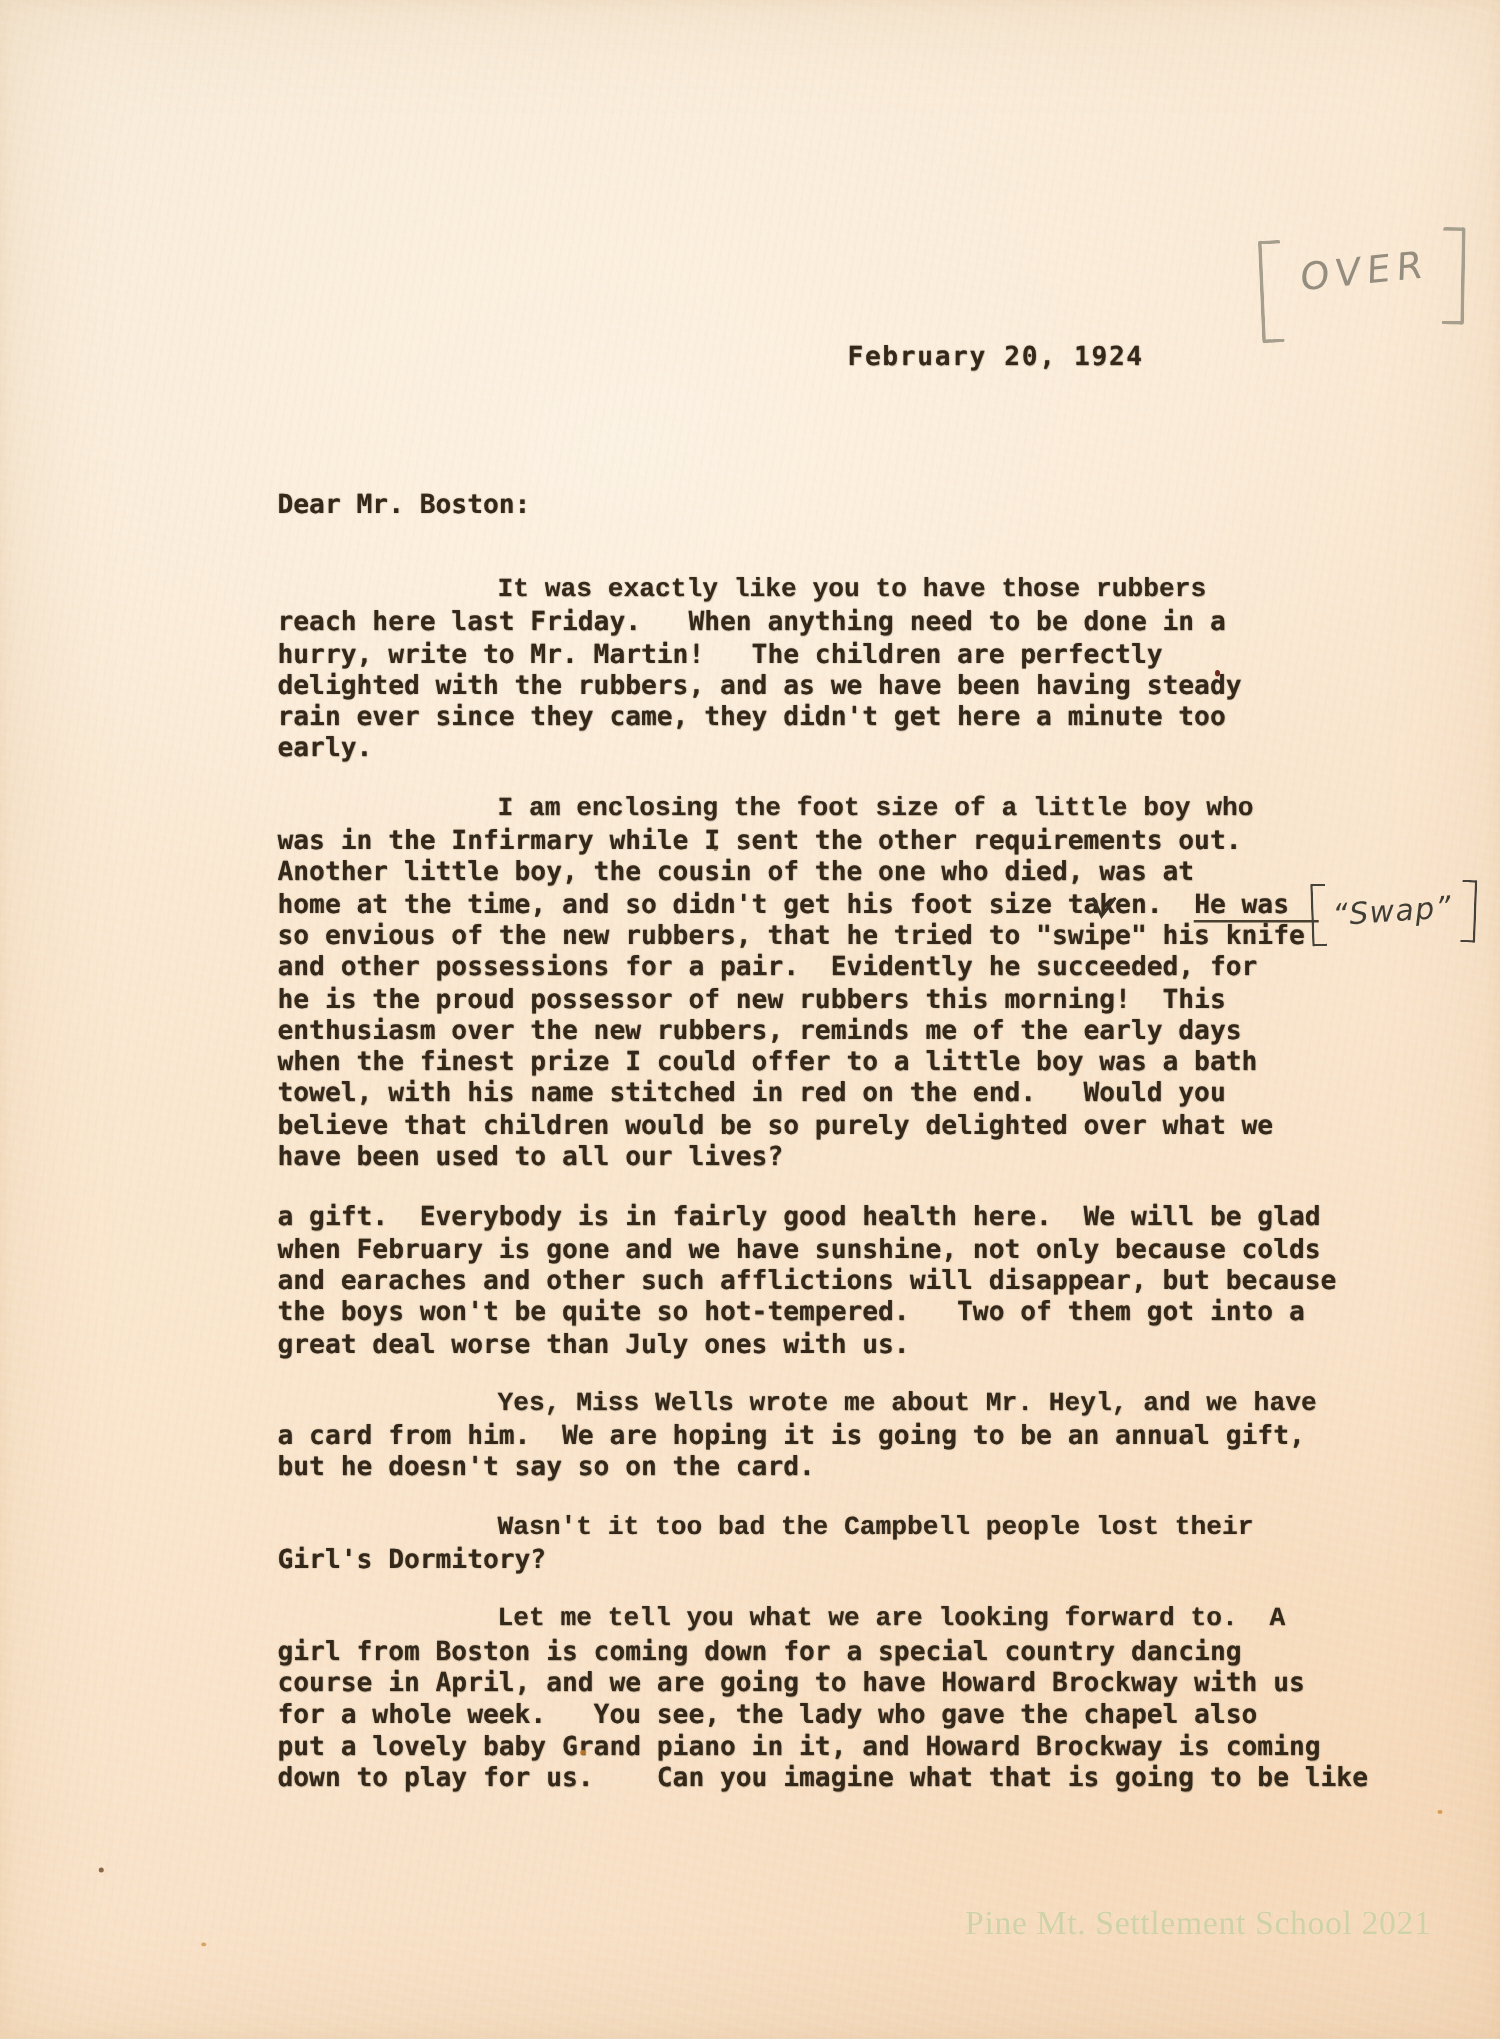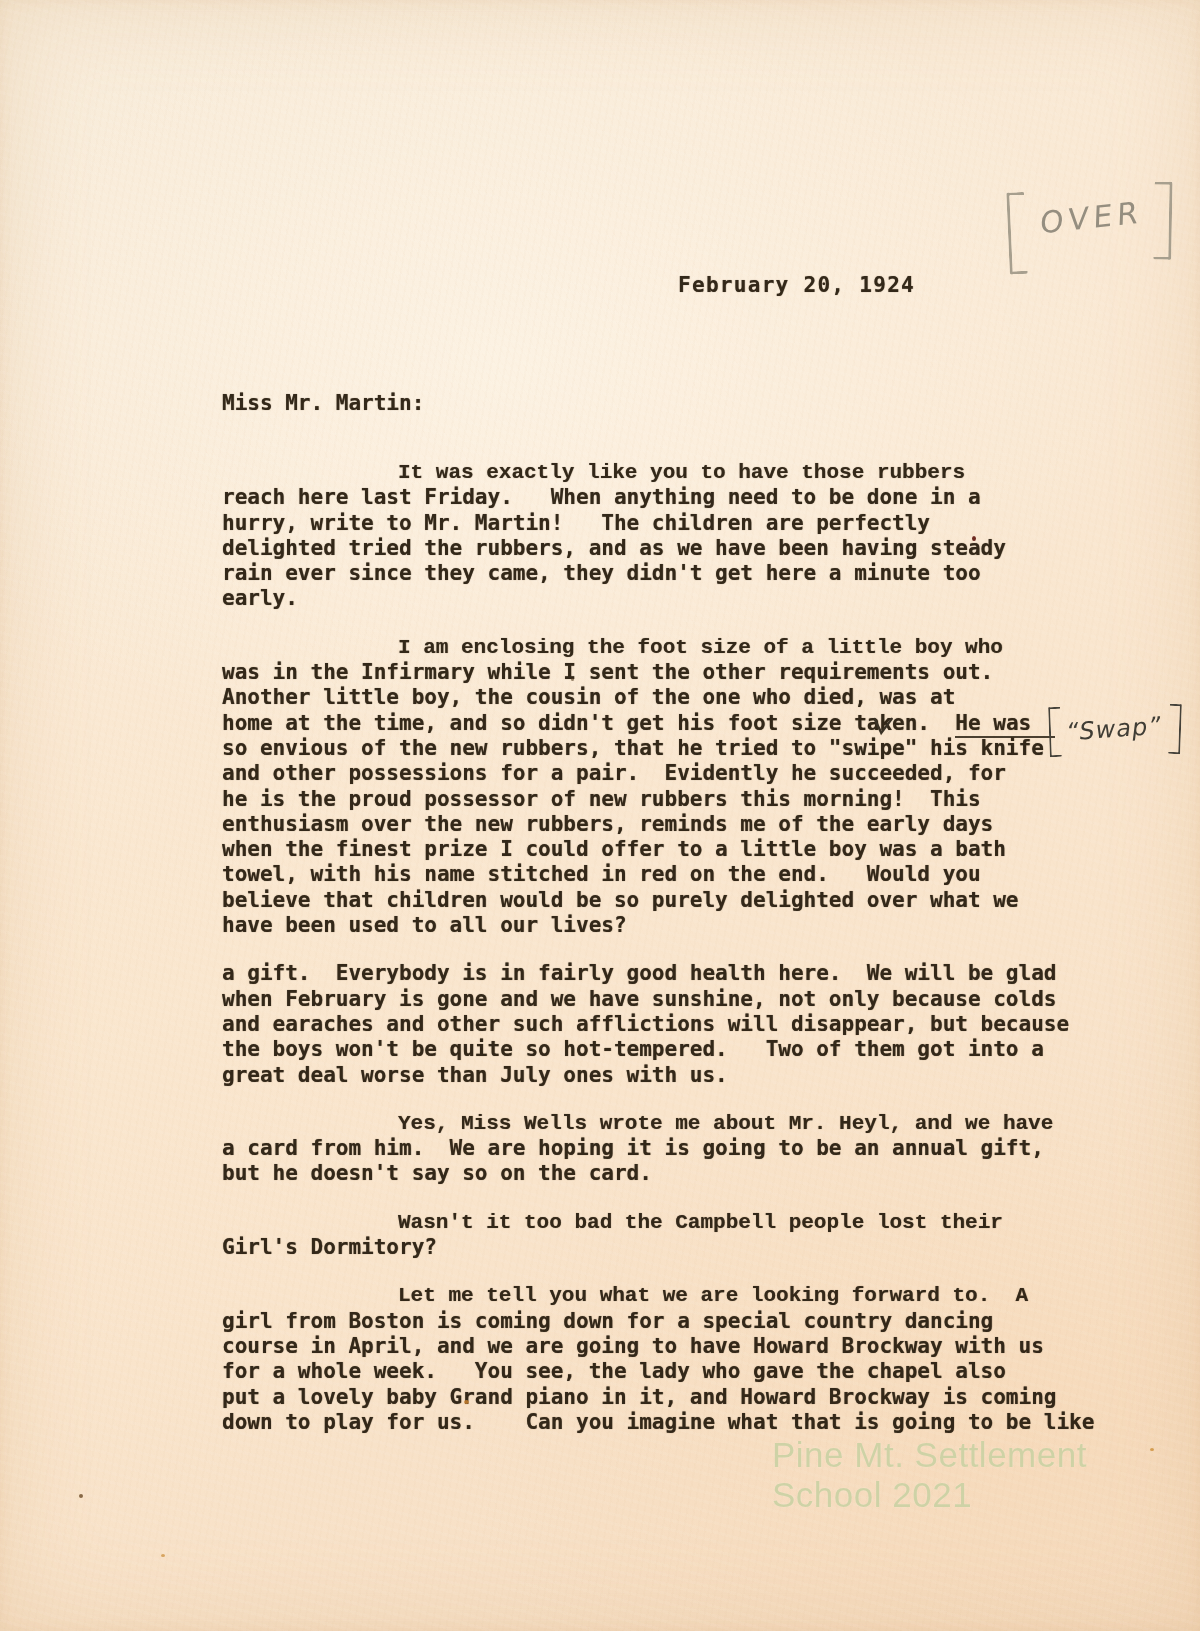--- a/index.html
+++ b/index.html
@@ -87,23 +87,23 @@
   .swap-note .sbracket.left  { left: 0;  border-right: none; transform: rotate(-2deg); }
   .swap-note .sbracket.right { right: 0; border-left: none; top: -3px; bottom: 3px; transform: rotate(2deg); }
   .swap-text {
     position: absolute; left: 17px; top: 8px;
     font-family: "DejaVu Sans", "Liberation Sans", sans-serif;
     font-style: italic; font-size: 24px; letter-spacing: 1px;
     color: #403d35; transform: rotate(-4deg);
   }
 
   .watermark {
-    position: absolute; left: 772px; top: 1435px;
-    font-family: Liberation Sans, sans-serif;
-    font-size: 35px; letter-spacing: 0.5px;
+    position: absolute; left: 772px; top: 1523px;
+    font-family: Liberation Serif, serif;
+    font-size: 27px; letter-spacing: 0.5px;
     color: #c8d1a2; opacity: 0.85;
     text-shadow: 0 0 1px rgba(255,255,255,0.35);
   }
 
   .speck { position: absolute; border-radius: 50%; }
   .speck.s1 { left: 972px;  top: 536px;  width: 4px; height: 5px; background: #6e2a20; }
   .speck.s2 { left: 464px;  top: 1400px; width: 5px; height: 4px; background: #c8802f; opacity: .85; }
   .speck.s3 { left: 79px;   top: 1494px; width: 4px; height: 4px; background: #6b4a26; opacity: .8; }
   .speck.s4 { left: 161px;  top: 1554px; width: 4px; height: 3px; background: #c98a35; opacity: .7; }
   .speck.s5 { left: 1150px; top: 1448px; width: 4px; height: 3px; background: #c9892f; opacity: .75; }
@@ -116,28 +116,28 @@
   <div class="texture"></div>
 
   <div class="over-note">
     <span class="bracket left"></span>
     <span class="over-text">OVER</span>
     <span class="bracket right"></span>
   </div>
 
   <div class="date type">February 20, 1924</div>
 
-  <div class="salutation type">Miss Mr. Martin:</div>
+  <div class="salutation type">Dear Mr. Boston:</div>
 
   <div class="letter-body type" id="letter-body">
       <div class="para">
         <div class="line first">It was exactly like you to have those rubbers</div>
         <div class="line">reach here last Friday.   When anything need to be done in a</div>
         <div class="line">hurry, write to Mr. Martin!   The children are perfectly</div>
-        <div class="line">delighted tried the rubbers, and as we have been having steady</div>
+        <div class="line">delighted with the rubbers, and as we have been having steady</div>
         <div class="line">rain ever since they came, they didn't get here a minute too</div>
         <div class="line">early.</div>
       </div>
       <div class="para">
         <div class="line first">I am enclosing the foot size of a little boy who</div>
         <div class="line">was in the Infirmary while I sent the other requirements out.</div>
         <div class="line">Another little boy, the cousin of the one who died, was at</div>
         <div class="line"><span>home at the time, and so didn't get his foot size taken.  </span><span class="underlined">He was</span></div>
         <div class="line">so envious of the new rubbers, that he tried to "swipe" his knife</div>
         <div class="line">and other possessions for a pair.  Evidently he succeeded, for</div>

